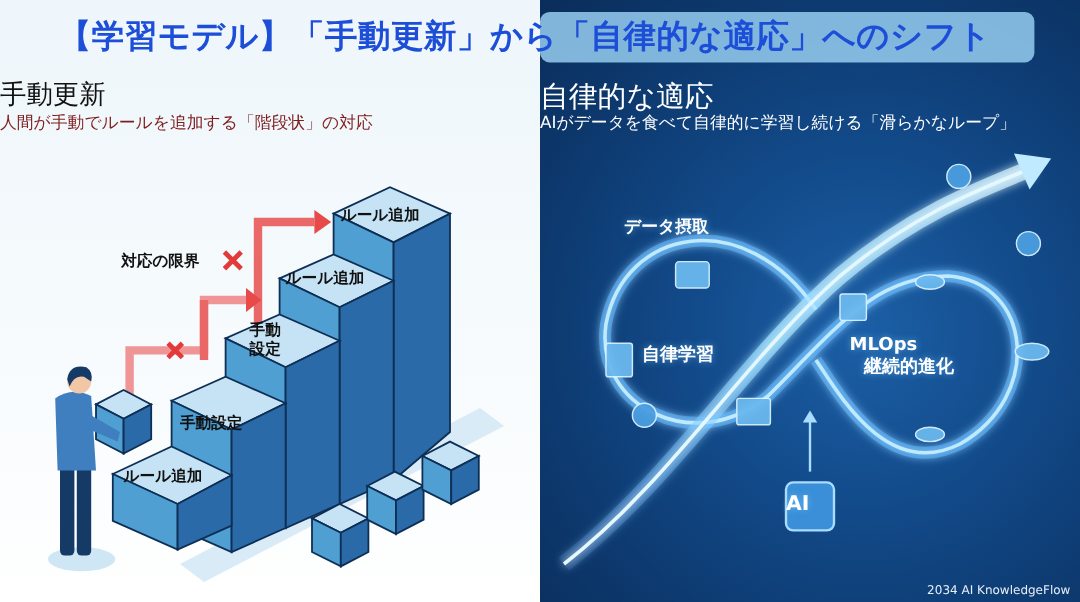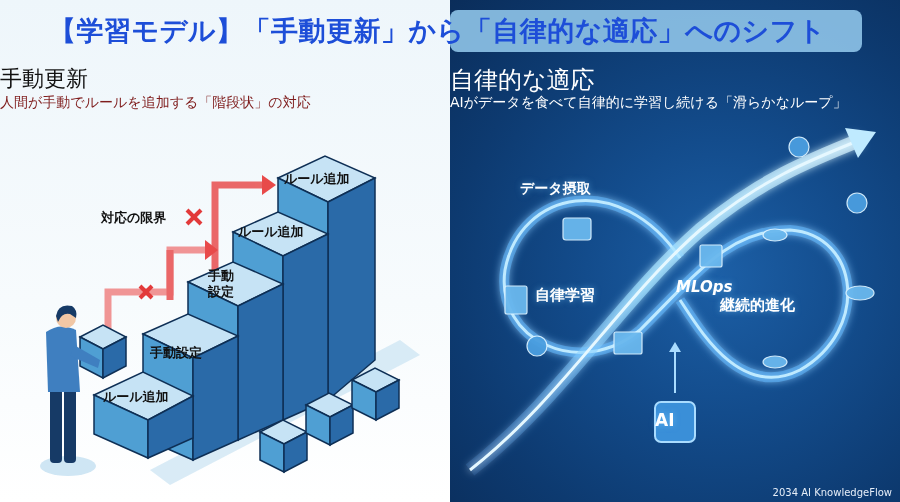--- a/index.html
+++ b/index.html
@@ -145,17 +145,17 @@
     <ellipse cx="860" cy="293" rx="14" ry="7" fill="#6ab8ee"></ellipse>
     <ellipse cx="775" cy="362" rx="12" ry="6" fill="#6ab8ee"></ellipse>
     <circle cx="537" cy="346" r="10" fill="#4a9ee0"></circle>
     <circle cx="857" cy="203" r="10" fill="#4a9ee0"></circle>
     <circle cx="799" cy="147" r="10" fill="#4a9ee0"></circle>
   </g>
 </svg>
 
 <div class="wlbl" style="left:520px;top:180px;width:110px;font-size:14px;">データ摂取</div>
 <div class="wlbl" style="left:535px;top:286px;width:90px;font-size:15px;">自律学習</div>
-<div class="wlbl" style="left:676px;top:278px;width:120px;font-size:15px;font-style:italic;">MLOps</div>
+<div class="wlbl" style="left:708px;top:278px;width:120px;font-size:15px;">MLOps</div>
 <div class="wlbl" style="left:720px;top:296px;width:120px;font-size:15px;">継続的進化</div>
 <div class="wlbl" style="left:655px;top:410px;width:20px;font-size:17px;">AI</div>
 
 <div class="footer">2034 AI KnowledgeFlow</div>
 
 </body></html>

